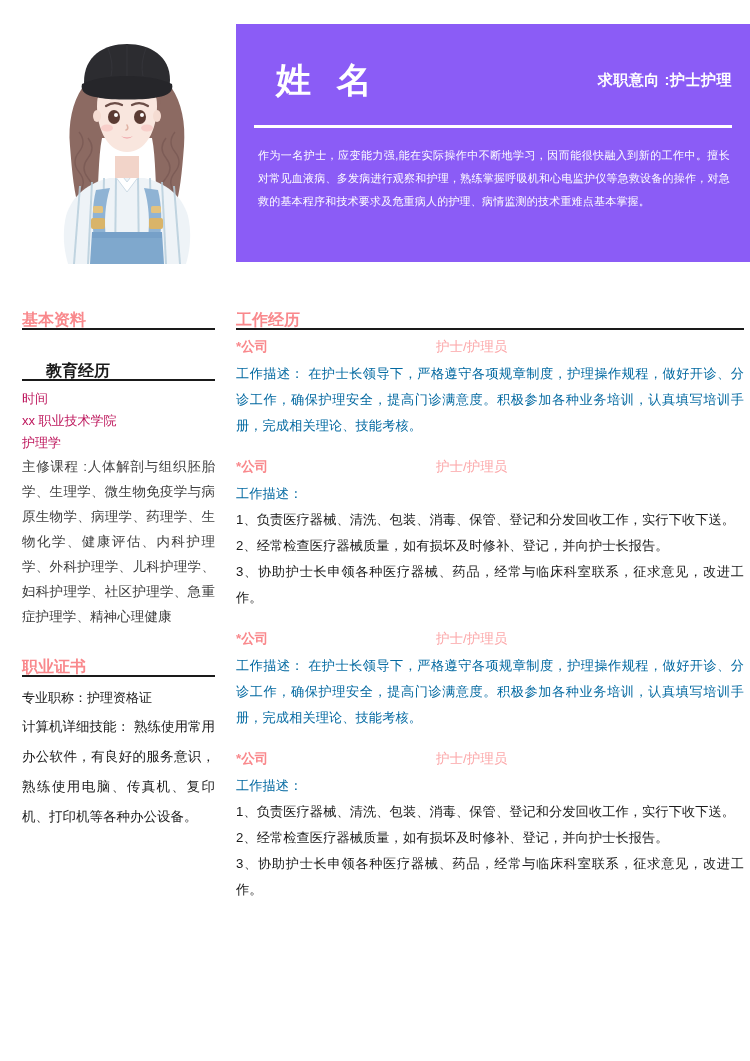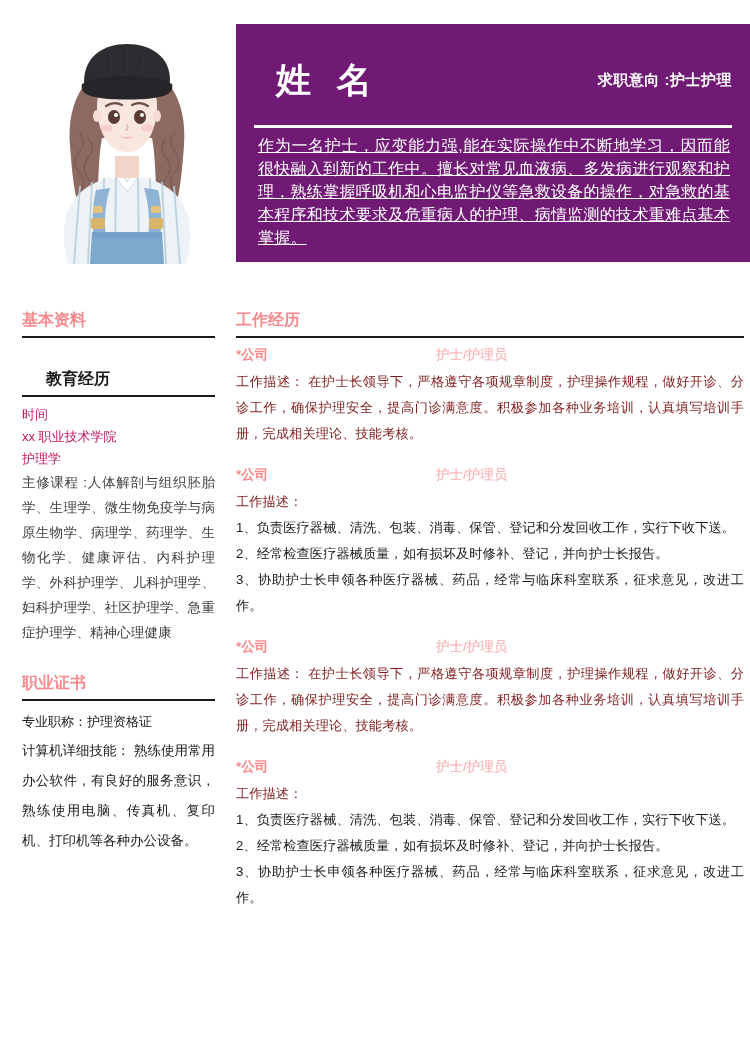--- a/index.html
+++ b/index.html
@@ -18,21 +18,21 @@
     -webkit-font-smoothing: antialiased;
   }
 
   
   .header-band {
     position: absolute;
     left: 236px;
     top: 24px;
     width: 514px;
     height: 238px;
-    background: #701a75;
+    background: #8b5cf6;
     box-sizing: border-box;
   }
   .header-top {
     position: relative;
     height: 101px;
   }
   .header-name {
     position: absolute;
     left: 40px;
     top: 38px;
@@ -56,28 +56,27 @@
     position: absolute;
     left: 18px;
     top: 101px;
     width: 478px;
     height: 3px;
     background: #ffffff;
   }
   .header-summary {
     position: absolute;
     left: 22px;
-    top: 110px;
+    top: 120px;
     width: 472px;
-    font-size: 16px;
+    font-size: 11px;
     line-height: 23px;
     color: #ffffff;
     text-align: justify;
     letter-spacing: 0.2px;
-    text-decoration: underline;
   }
 
   
   .avatar-wrap {
     position: absolute;
     left: 22px;
     top: 28px;
     width: 210px;
     height: 250px;
   }
@@ -96,21 +95,21 @@
     top: 310px;
     width: 508px;
   }
 
   
   .sec {
     margin-bottom: 0;
   }
   .sec-head {
     position: relative;
-    padding-bottom: 8px;
+    padding-bottom: 0;
     margin-bottom: 7px;
     text-decoration: underline;
   }
   .sec-title {
     font-size: 16px;
     font-weight: bold;
     line-height: 20px;
     display: inline-block;
   }
   .sec-title.pink { color: #f9888c; }
@@ -181,21 +180,21 @@
     left: 200px;
     top: 0;
     font-size: 13.5px;
     font-weight: normal;
     color: #fca7a9;
     line-height: 20px;
   }
   .job-desc {
     font-size: 13.2px;
     line-height: 26px;
-    color: #7f1d1d;
+    color: #0369a1;
     text-align: justify;
     letter-spacing: 0.1px;
   }
   .job-bullet {
     font-size: 13.2px;
     line-height: 26px;
     color: #1a1a1a;
     text-align: justify;
     letter-spacing: 0.1px;
   }

